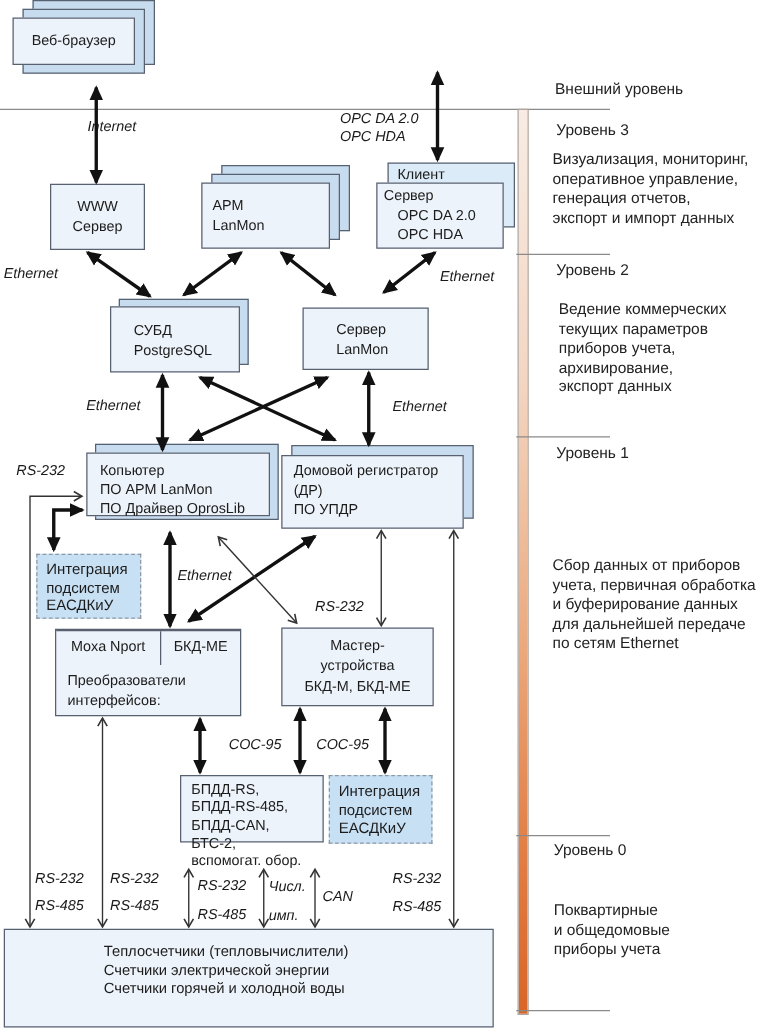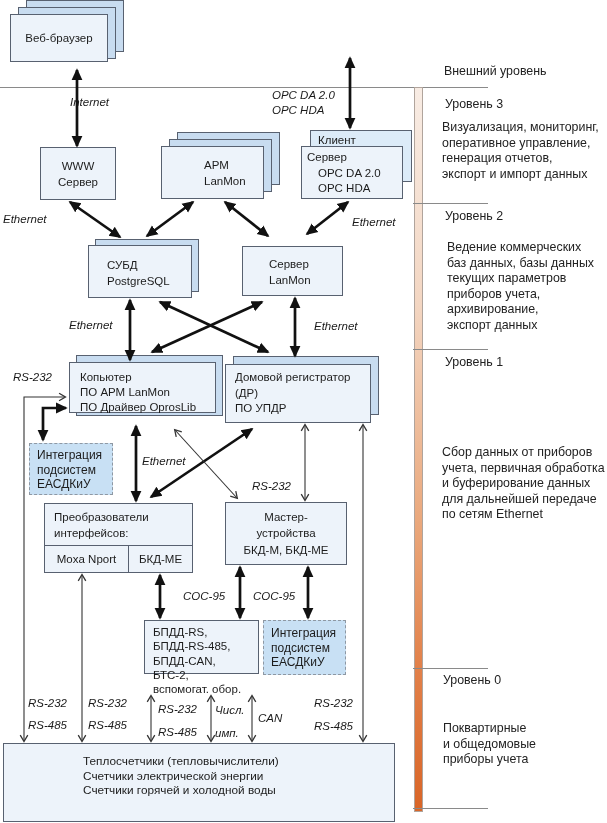--- a/index.html
+++ b/index.html
@@ -39,21 +39,20 @@
   <div class="lvl" style="left:445px;top:97px;">Уровень 3</div>
   <div class="desc" style="left:442px;top:120px;">
     <span class="ln">Визуализация, мониторинг,</span>
     <span class="ln">оперативное управление,</span>
     <span class="ln">генерация отчетов,</span>
     <span class="ln">экспорт и импорт данных</span>
   </div>
   <div class="lvl" style="left:445px;top:209px;">Уровень 2</div>
   <div class="desc" style="left:447px;top:240px;">
     <span class="ln">Ведение коммерческих</span>
-    <span class="ln">баз данных, базы данных</span>
     <span class="ln">текущих параметров</span>
     <span class="ln">приборов учета,</span>
     <span class="ln">архивирование,</span>
     <span class="ln">экспорт данных</span>
   </div>
   <div class="lvl" style="left:445px;top:355px;">Уровень 1</div>
   <div class="desc" style="left:442px;top:445px;">
     <span class="ln">Сбор данных от приборов</span>
     <span class="ln">учета, первичная обработка</span>
     <span class="ln">и буферирование данных</span>
@@ -62,32 +61,32 @@
   </div>
   <div class="lvl" style="left:443px;top:673px;">Уровень 0</div>
   <div class="desc" style="left:443px;top:721px;">
     <span class="ln">Поквартирные</span>
     <span class="ln">и общедомовые</span>
     <span class="ln">приборы учета</span>
   </div>
 
   <div class="layer" style="left:26px;top:0;width:98px;height:52px;"></div>
   <div class="layer" style="left:18px;top:7px;width:98px;height:52px;"></div>
-  <div class="box ctr" style="left:10px;top:14px;width:98px;height:48px;align-items:center;">
+  <div class="box ctr" style="left:10px;top:14px;width:98px;height:38px;align-items:center;">
     <span class="ln">Веб-браузер</span>
   </div>
 
   <div class="box ctr" style="left:40px;top:147px;width:76px;height:53px;align-items:center;line-height:16px;">
     <span class="ln">WWW</span>
     <span class="ln">Сервер</span>
   </div>
 
   <div class="layer" style="left:177px;top:132px;width:103px;height:53px;"></div>
   <div class="layer" style="left:169px;top:139px;width:103px;height:53px;"></div>
-  <div class="box ctr" style="left:161px;top:146px;width:103px;height:53px;padding-left:42px;line-height:16px;">
+  <div class="box ctr" style="left:161px;top:146px;width:103px;height:53px;padding-left:8px;line-height:16px;">
     <span class="ln">АРМ</span>
     <span class="ln">LanMon</span>
   </div>
 
   <div class="box" style="left:310px;top:130px;width:102px;height:52px;padding:2px 0 0 7px;background:#dcebf8;">
     <span class="ln">Клиент</span>
   </div>
   <div class="box" style="left:301px;top:146px;width:102px;height:53px;padding-top:3px;line-height:15.5px;">
     <span class="ln" style="padding-left:5px;">Сервер</span>
     <span class="ln" style="padding-left:16px;">OPC DA 2.0</span>
@@ -119,31 +118,31 @@
     <span class="ln">ПО УПДР</span>
   </div>
 
   <div class="dashedbox" style="left:29px;top:443px;width:84px;height:52px;">
     <span class="ln">Интеграция</span>
     <span class="ln">подсистем</span>
     <span class="ln">ЕАСДКиУ</span>
   </div>
 
   <div class="box" style="left:44px;top:503px;width:149px;height:70px;padding:0;">
-    <div style="height:41px;padding:5px 0 0 9px;line-height:16px;box-sizing:border-box;">
-      <span class="ln">Преобразователи</span>
-      <span class="ln">интерфейсов:</span>
-    </div>
     <div style="display:flex;height:27px;border-top:1px solid #586070;">
       <div style="width:83px;display:flex;align-items:center;justify-content:center;">
         <span>Moxa Nport</span>
       </div>
       <div style="flex:1;display:flex;align-items:center;justify-content:center;border-left:1px solid #586070;">
         <span>БКД-МЕ</span>
       </div>
+    </div>
+    <div style="height:41px;padding:5px 0 0 9px;line-height:16px;box-sizing:border-box;">
+      <span class="ln">Преобразователи</span>
+      <span class="ln">интерфейсов:</span>
     </div>
   </div>
 
   <div class="box ctr" style="left:225px;top:502px;width:122px;height:63px;text-align:center;line-height:16.5px;">
     <span class="ln">Мастер-</span>
     <span class="ln">устройства</span>
     <span class="ln">БКД-М, БКД-МЕ</span>
   </div>
 
   <div class="box" style="left:144px;top:620px;width:115px;height:54px;padding:4px 0 0 8px;line-height:14.3px;">

